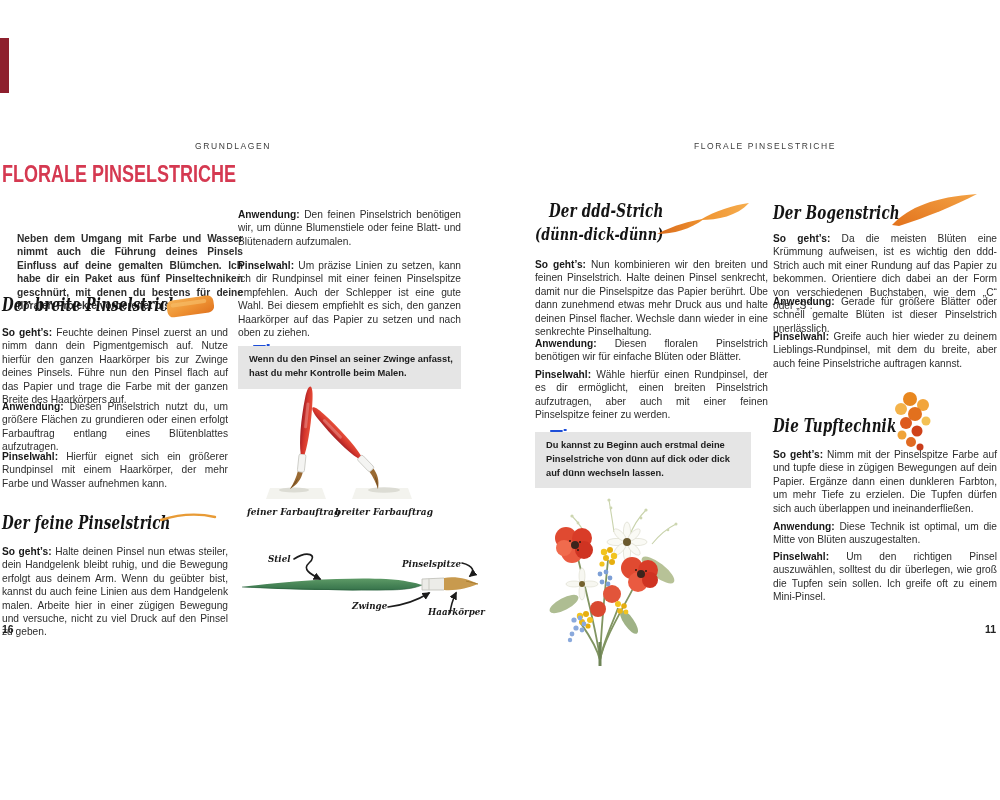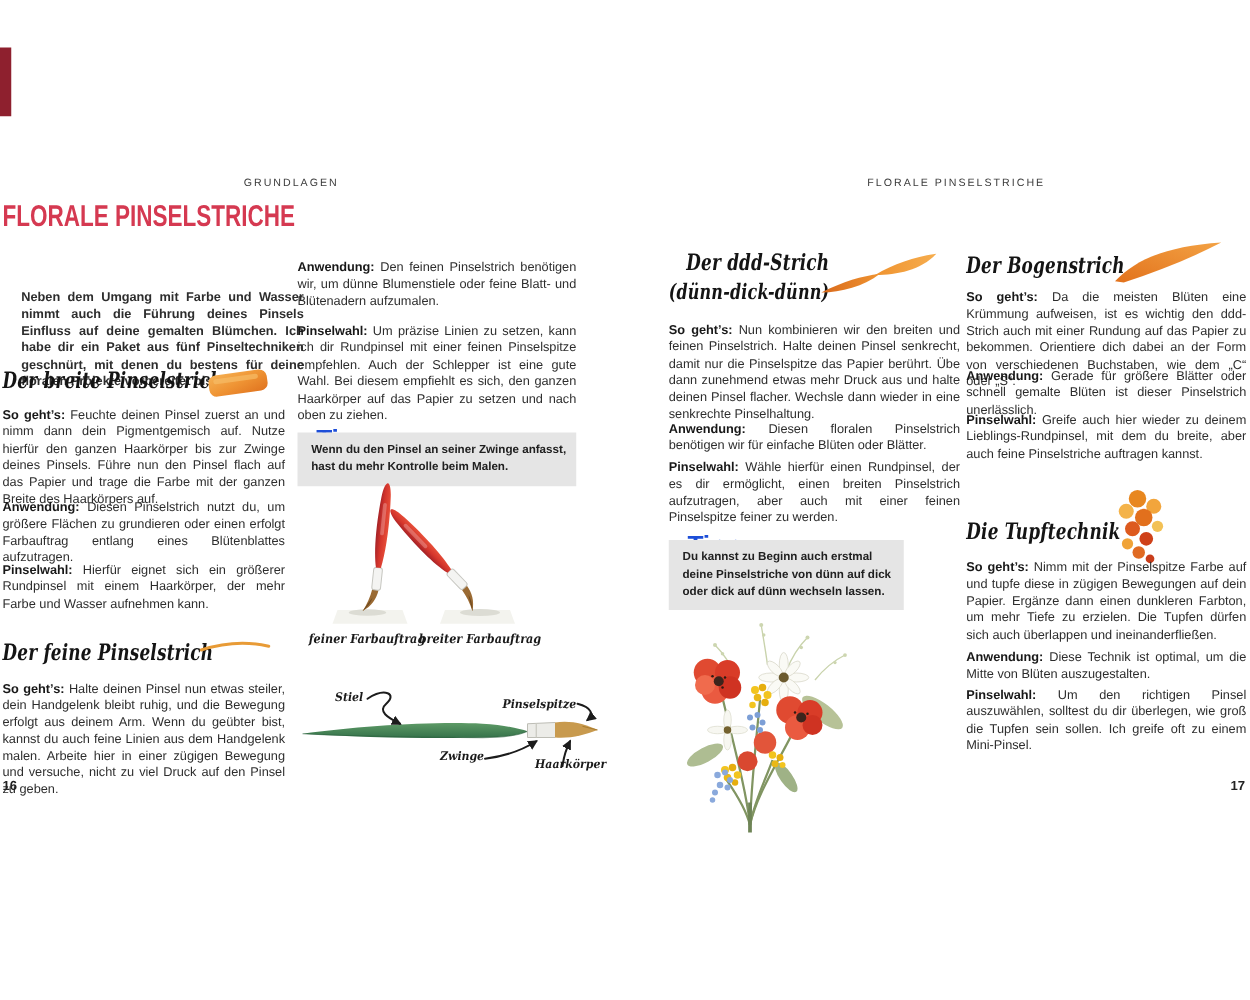--- a/index.html
+++ b/index.html
@@ -157,21 +157,21 @@
       <path d="M45,21 C60,12 78,6 94,4 C82,17 63,21 45,21 Z" fill="url(#gC2)"></path>
     </svg>
 
     <p class="abs body" style="left:35px;top:258px;width:233px;"><b class="lead">So geht’s:</b> <span>Nun kombinieren wir den breiten und feinen Pinselstrich. Halte deinen Pinsel senkrecht, damit nur die Pinselspitze das Papier berührt. Übe dann zunehmend etwas mehr Druck aus und halte deinen Pinsel flacher. Wechsle dann wieder in eine senkrechte Pinselhaltung.</span></p>
 
     <p class="abs body" style="left:35px;top:337px;width:233px;"><b class="lead">Anwendung:</b> <span>Diesen floralen Pinselstrich benötigen wir für einfache Blüten oder Blätter.</span></p>
 
     <p class="abs body" style="left:35px;top:368px;width:233px;"><b class="lead">Pinselwahl:</b> <span>Wähle hierfür einen Rundpinsel, der es dir ermöglicht, einen breiten Pinselstrich aufzutragen, aber auch mit einer feinen Pinselspitze feiner zu werden.</span></p>
 
     <h3 class="abs tipp" style="left:35px;top:410px;">Tipp</h3>
-    <div class="abs tipbox" style="left:35px;top:432px;width:188px;">Du kannst zu Beginn auch erstmal deine Pinselstriche von dünn auf dick oder dick auf dünn wechseln lassen.</div>
+    <div class="abs tipbox" style="left:35px;top:432px;width:216px;">Du kannst zu Beginn auch erstmal deine Pinselstriche von dünn auf dick oder dick auf dünn wechseln lassen.</div>
 
     <svg class="abs" style="left:34px;top:492px;" width="175" height="178">
       <g stroke="#c9d3ac" stroke-width="1.1" fill="none">
         <path d="M80,40 C78,25 76,15 75,8"></path>
         <path d="M95,45 C100,32 106,24 112,18"></path>
         <path d="M55,50 C50,38 44,30 38,24"></path>
         <path d="M118,52 C126,42 134,36 142,32"></path>
       </g>
       <g fill="#cdd6b0">
         <circle cx="75" cy="8" r="1.6"></circle>
@@ -307,16 +307,16 @@
       <circle cx="31" cy="52" r="5" fill="#e06a22"></circle>
         <circle cx="40" cy="57" r="3.5" fill="#c93d1b"></circle>
     </svg>
 
     <p class="abs body" style="left:273px;top:448px;width:224px;"><b class="lead">So geht’s:</b> <span>Nimm mit der Pinselspitze Farbe auf und tupfe diese in zügigen Bewegungen auf dein Papier. Ergänze dann einen dunkleren Farbton, um mehr Tiefe zu erzielen. Die Tupfen dürfen sich auch überlappen und ineinanderfließen.</span></p>
 
     <p class="abs body" style="left:273px;top:520px;width:224px;"><b class="lead">Anwendung:</b> <span>Diese Technik ist optimal, um die Mitte von Blüten auszugestalten.</span></p>
 
     <p class="abs body" style="left:273px;top:550px;width:224px;"><b class="lead">Pinselwahl:</b> <span>Um den richtigen Pinsel auszuwählen, solltest du dir überlegen, wie groß die Tupfen sein sollen. Ich greife oft zu einem Mini-Pinsel.</span></p>
 
-    <div class="abs pageno" style="right:4px;top:623px;">17</div>
+    <div class="abs pageno" style="right:4px;top:623px;">11</div>
   </div>
 
 </div>
 
 </body></html>

